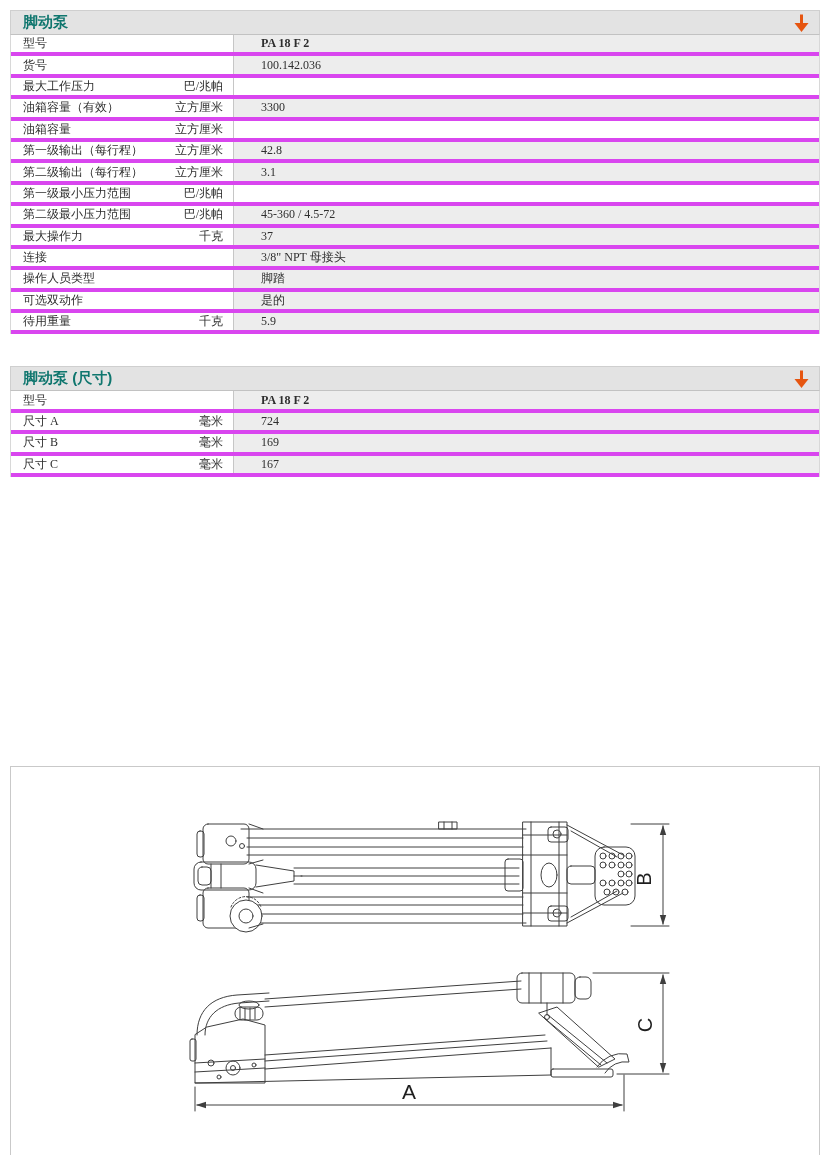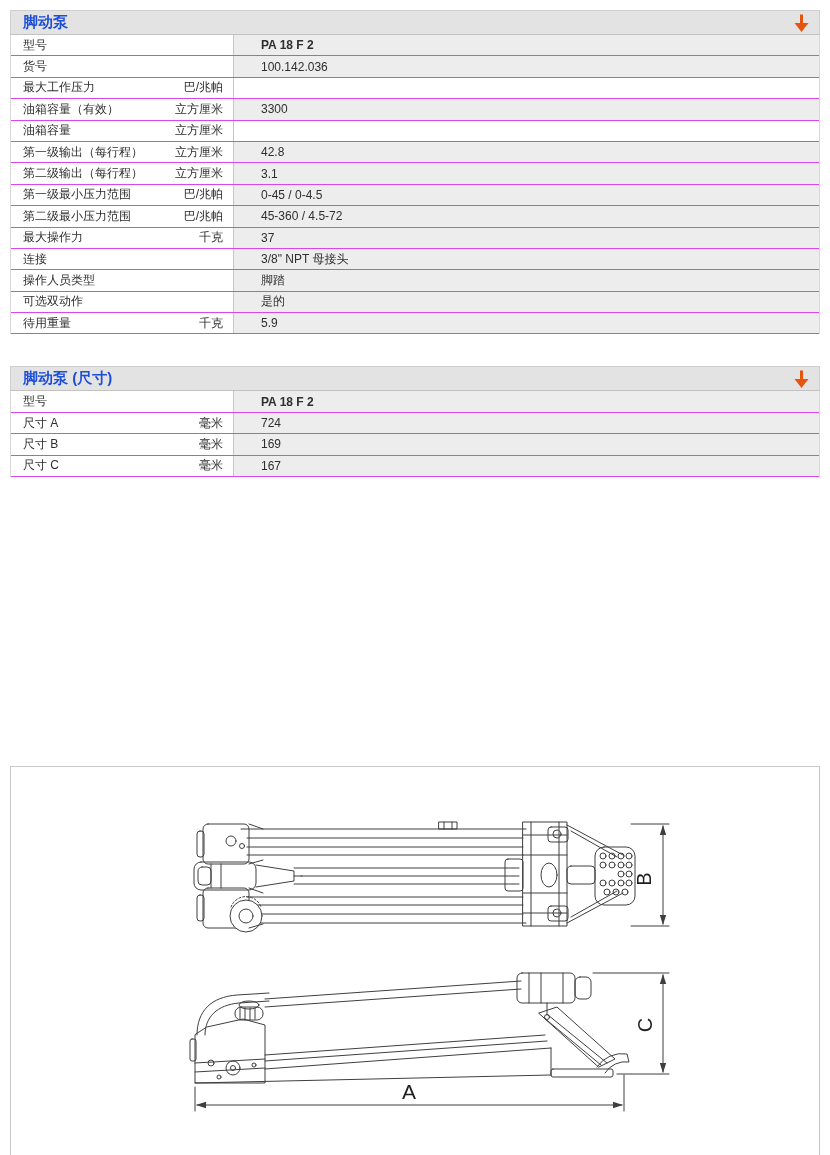--- a/index.html
+++ b/index.html
@@ -15,26 +15,26 @@
   .spec-table { width:810px; }
   .spec-table + .spec-table { margin-top:32px; }
   .table-header {
     height:25px;
     background:#e3e3e3;
     border:1px solid #cfcfcf;
     border-bottom:1px solid #c2c2c2;
     display:flex; align-items:center; justify-content:space-between;
     padding:0 9px 0 12px;
   }
-  .table-title { font-size:15px; font-weight:bold; color:#1d4ed8; }
+  .table-title { font-size:15px; font-weight:bold; color:#0f766e; }
   .dl-btn { display:flex; align-items:center; cursor:pointer; }
   .dl-btn svg { display:block; }
 
   .t-rows { border-left:1px solid #d8d8d8; border-right:1px solid #d8d8d8; }
-  .t-row { display:flex; height:21.4px; border-bottom:1px solid #d946ef; font-size:12px; }
+  .t-row { display:flex; height:21.4px; border-bottom:4px solid #d946ef; font-size:12px;font-family:Liberation Serif, serif; }
   .cell-left {
     width:223px; background:#fff;
     display:flex; justify-content:space-between; align-items:center;
     padding:0 10px 0 12px;
     border-right:1px solid #c6c6c6;
   }
   .cell-left .unit { text-align:right; }
   .cell-right {
     flex:1; background:#ededed;
     display:flex; align-items:center;
@@ -125,23 +125,20 @@
             <span class="unit">立方厘米</span>
           </div>
           <div class="cell-right">
             <span>3.1</span>
           </div>
         </div>
         <div class="t-row">
           <div class="cell-left">
             <span class="lbl">第一级最小压力范围</span>
             <span class="unit">巴/兆帕</span>
-          </div>
-          <div class="cell-right">
-            <span>0-45 / 0-4.5</span>
           </div>
         </div>
         <div class="t-row">
           <div class="cell-left">
             <span class="lbl">第二级最小压力范围</span>
             <span class="unit">巴/兆帕</span>
           </div>
           <div class="cell-right">
             <span>45-360 / 4.5-72</span>
           </div>

